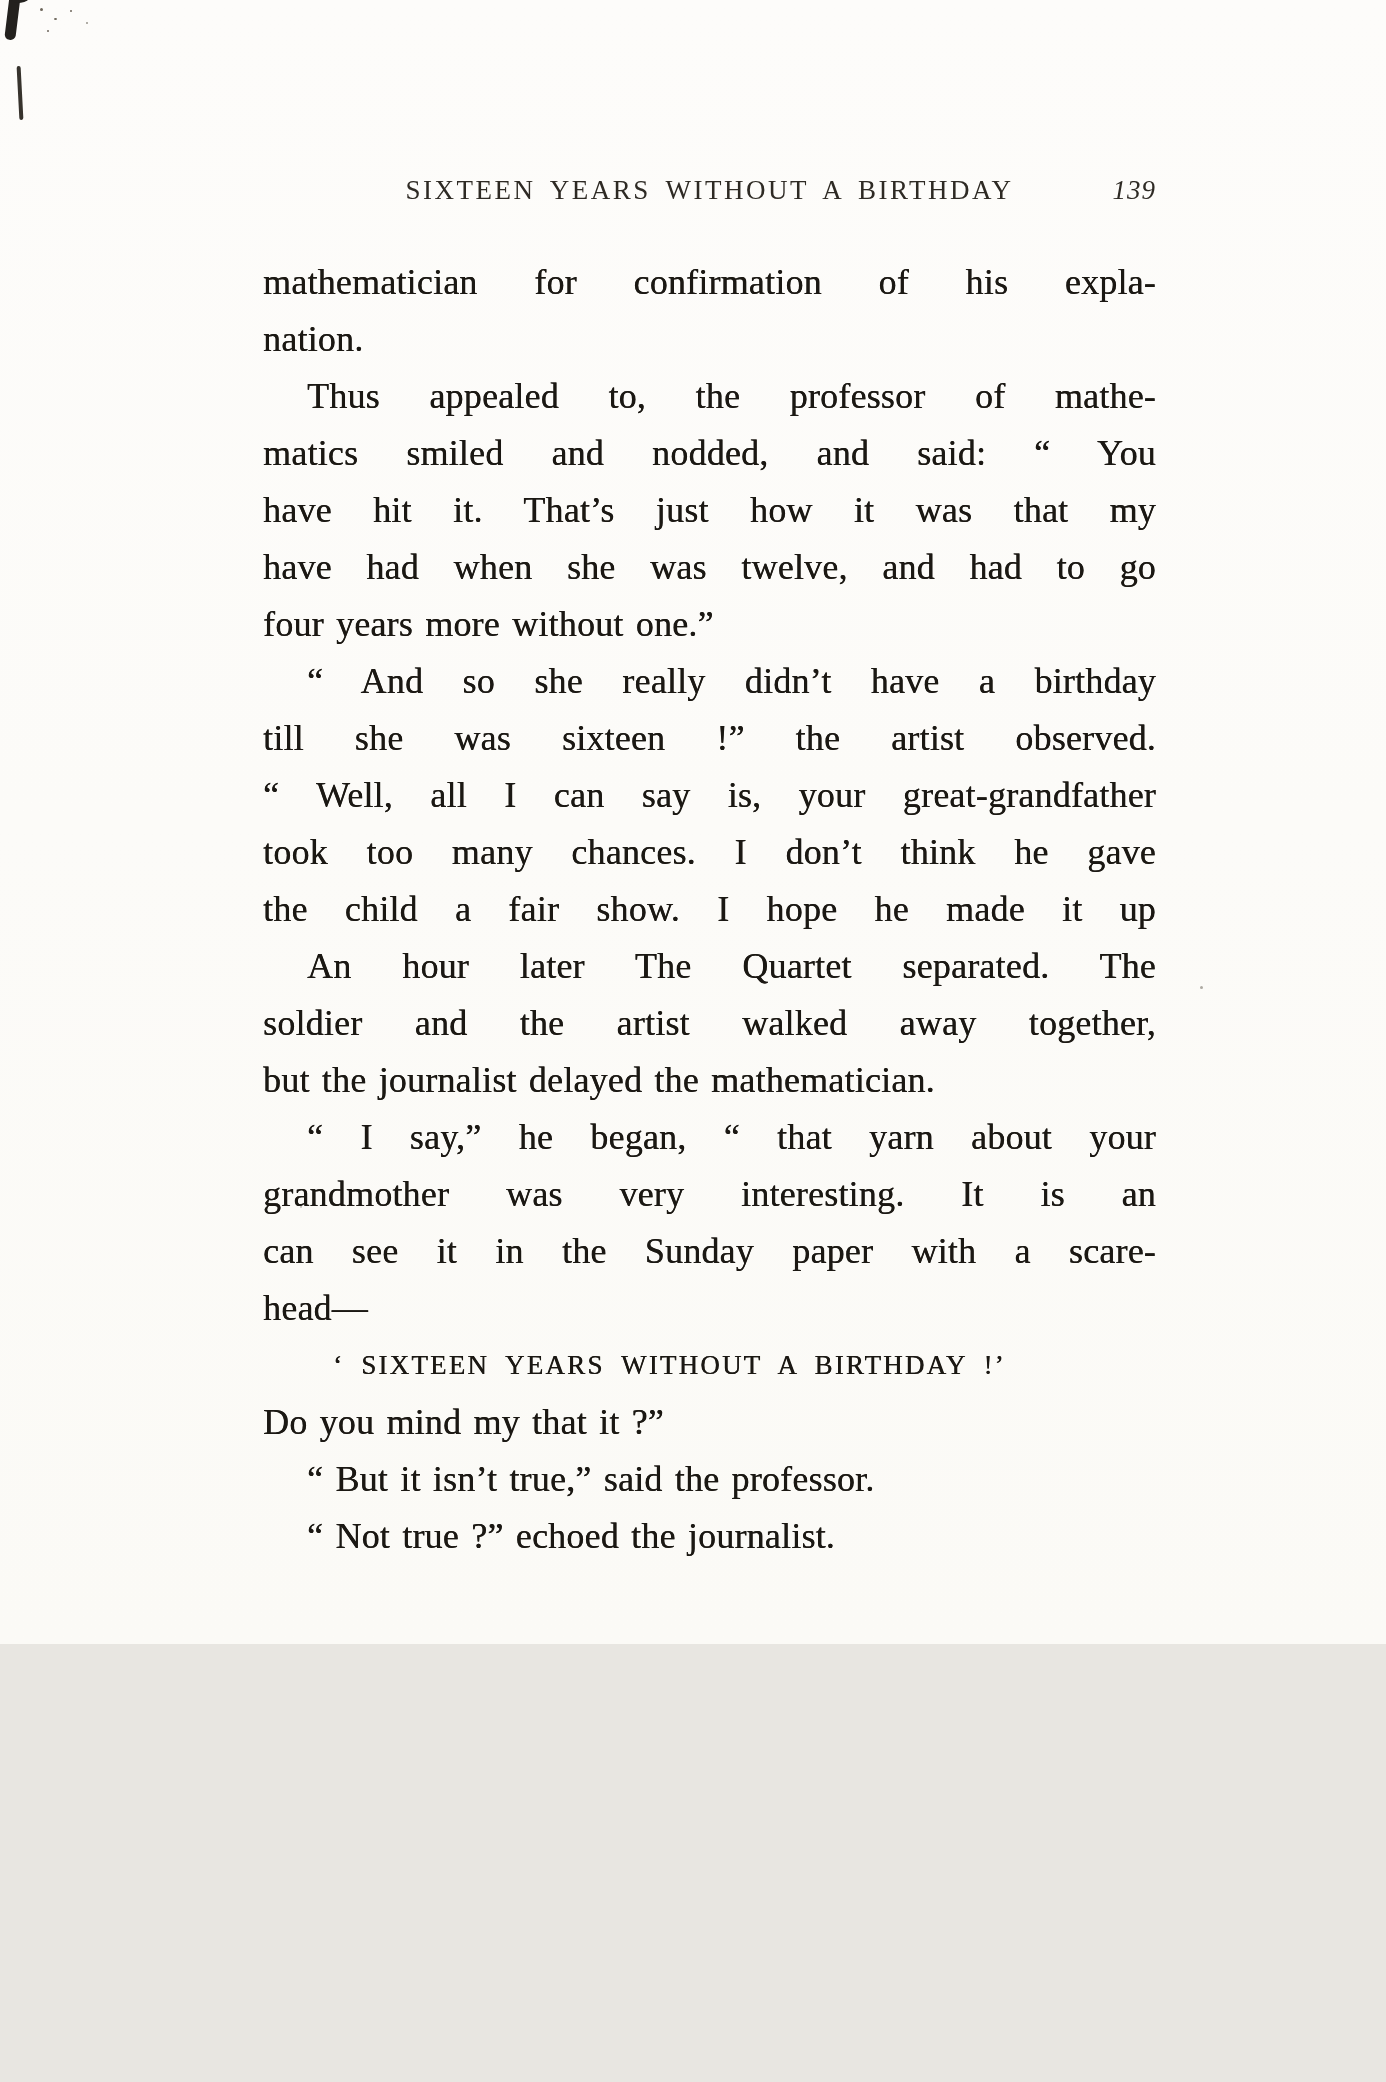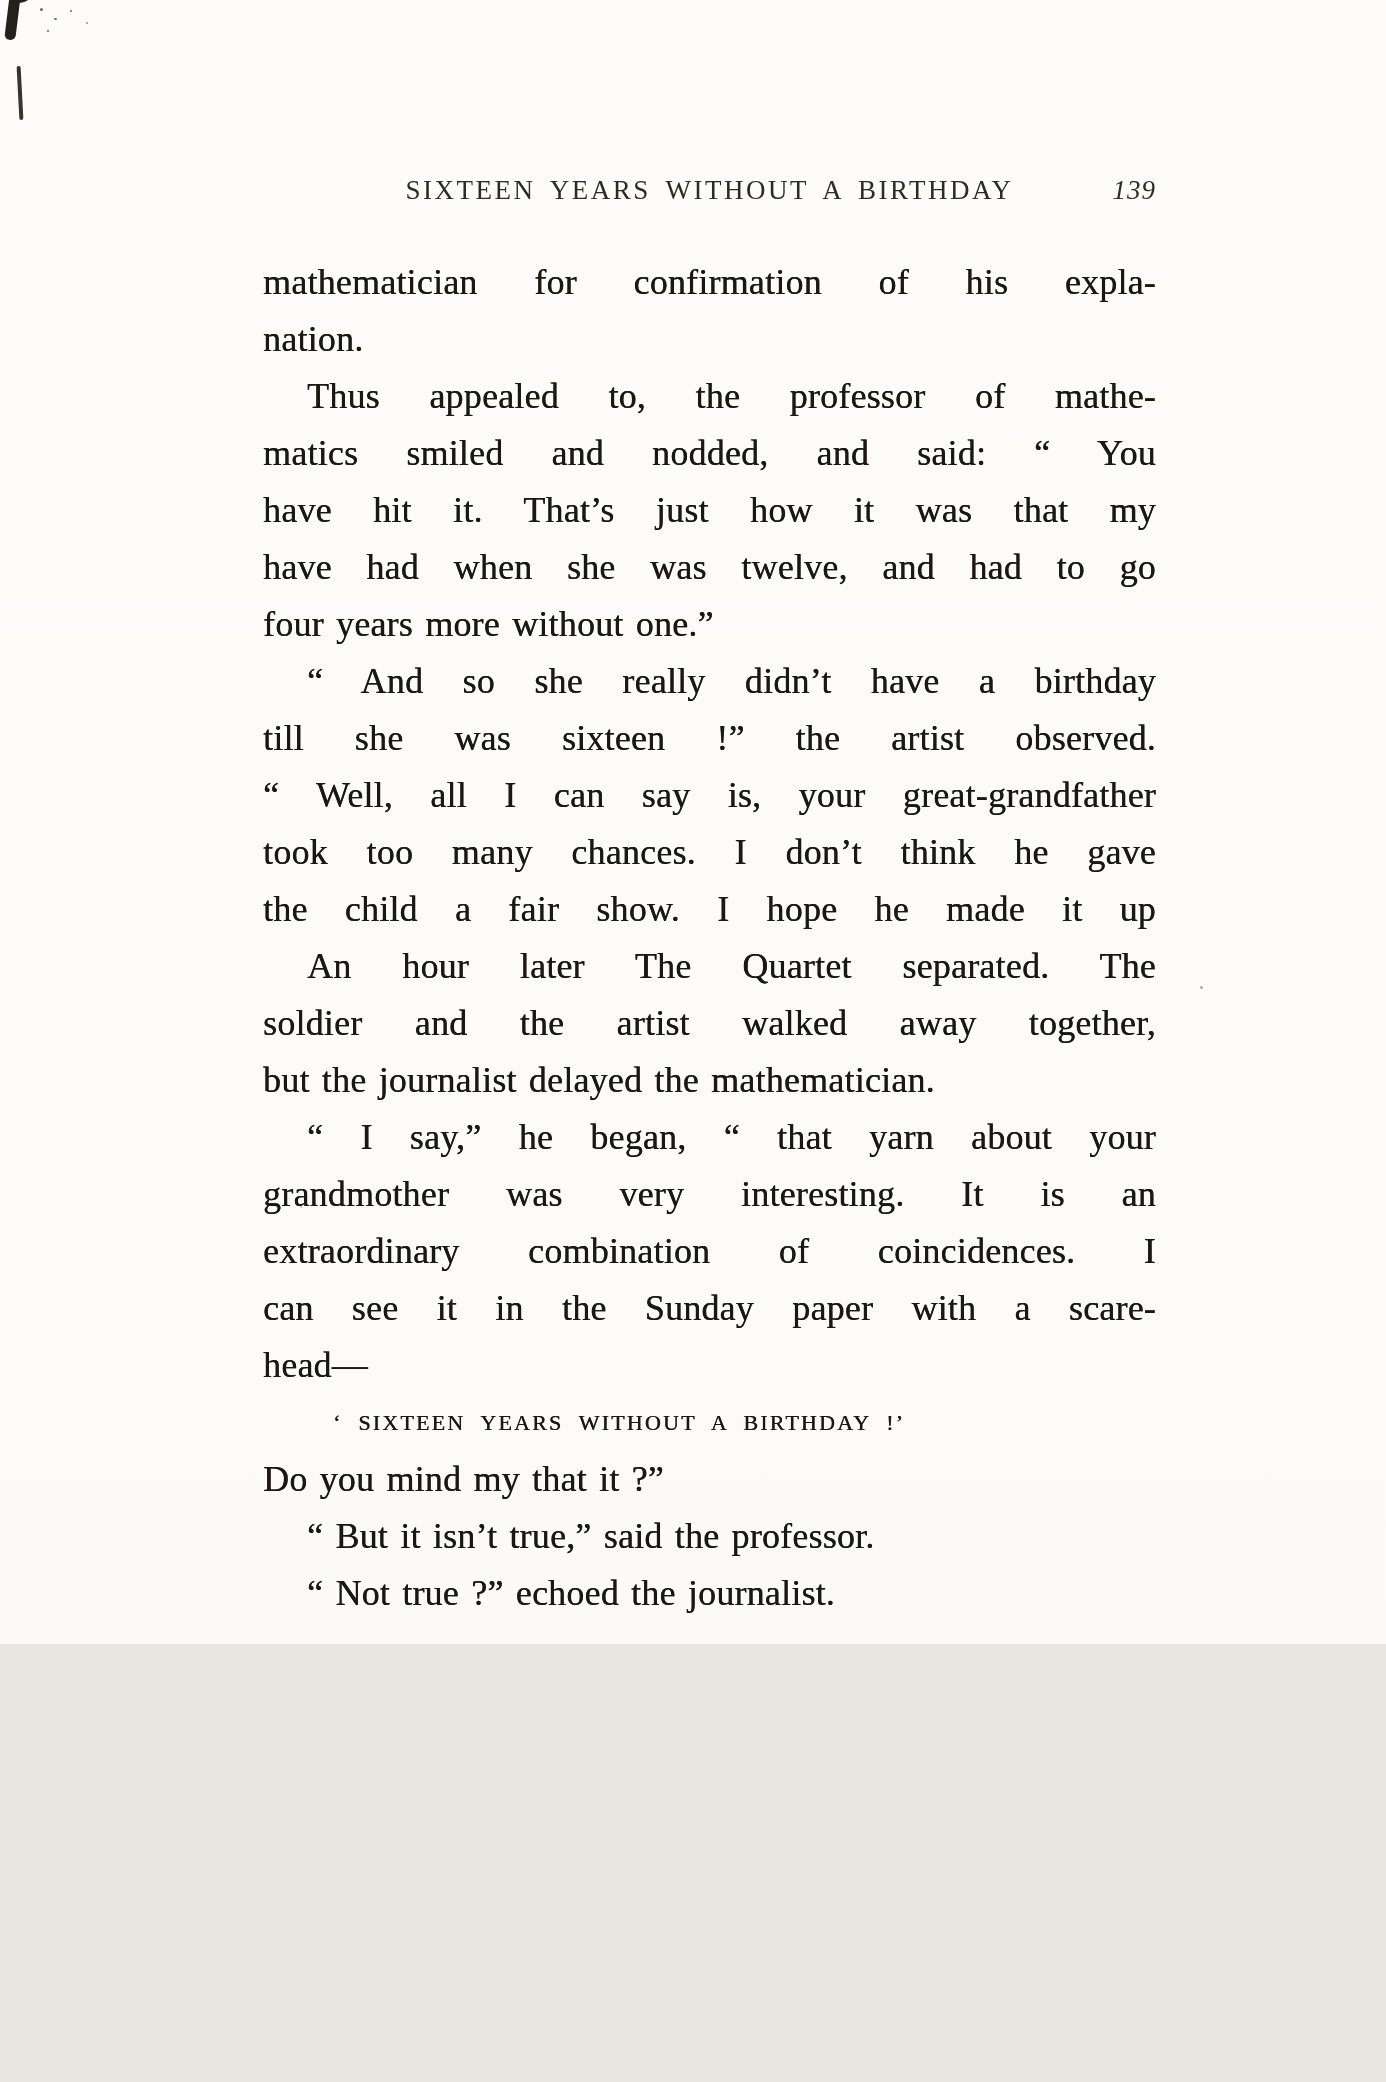--- a/index.html
+++ b/index.html
@@ -85,21 +85,21 @@
   .line{
     word-spacing:3px;
     letter-spacing:0.2px;
   }
   .line.just{
     text-align:justify;
     text-align-last:justify;
   }
   .line.indent{ text-indent:44px; }
   .line.scarehead{
-    font-size:22px;
+    font-size:27px;
     letter-spacing:2.2px;
     word-spacing:8px;
     padding-left:70px;
     text-shadow:0.4px 0 0 currentColor;
   }
 </style>
 </head>
 <body>
 
 <div class="page">
@@ -138,21 +138,20 @@
         <div class="line indent just">“ And so she really didn’t have a birthday</div>
         <div class="line just">till she was sixteen !” the artist observed.</div>
         <div class="line just">“ Well, all I can say is, your great-grandfather</div>
         <div class="line just">took too many chances.  I don’t think he gave</div>
         <div class="line just">the child a fair show.  I hope he made it up</div>
         <div class="line indent just">An hour later The Quartet separated.  The</div>
         <div class="line just">soldier and the artist walked away together,</div>
         <div class="line">but the journalist delayed the mathematician.</div>
         <div class="line indent just">“ I say,” he began, “ that yarn about your</div>
         <div class="line just">grandmother was very interesting.  It is an</div>
-        <div class="line just">extraordinary combination of coincidences.  I</div>
         <div class="line just">can see it in the Sunday paper with a scare-</div>
         <div class="line">head—</div>
         <div class="line scarehead">‘ SIXTEEN YEARS WITHOUT A BIRTHDAY !’</div>
         <div class="line">Do you mind my that it ?”</div>
         <div class="line indent">“ But it isn’t true,” said the professor.</div>
         <div class="line indent">“ Not true ?” echoed the journalist.</div>
       </div>
 
   </div>
 </div>

